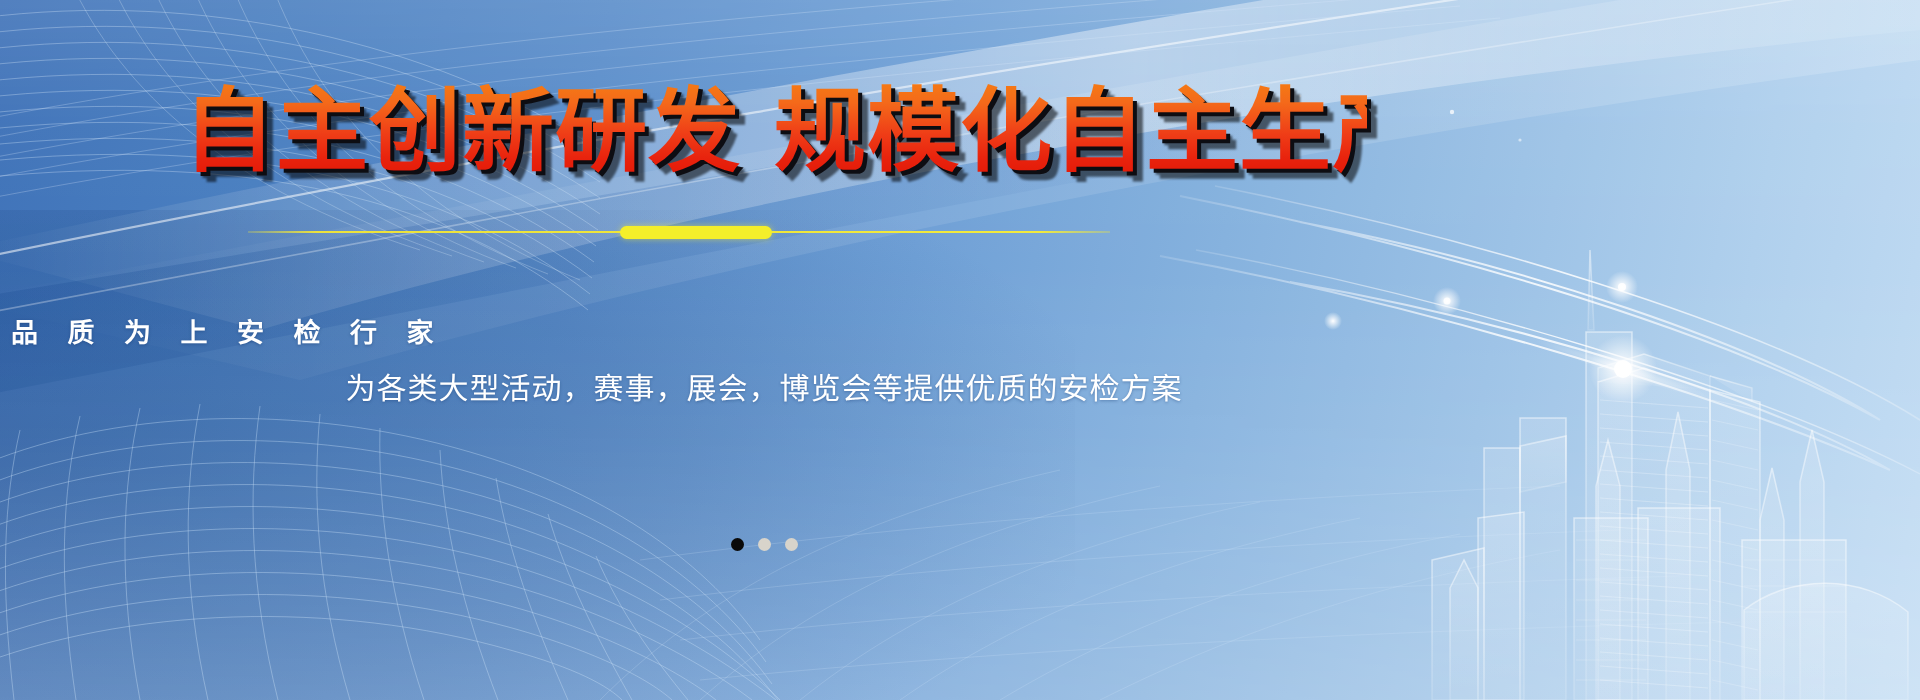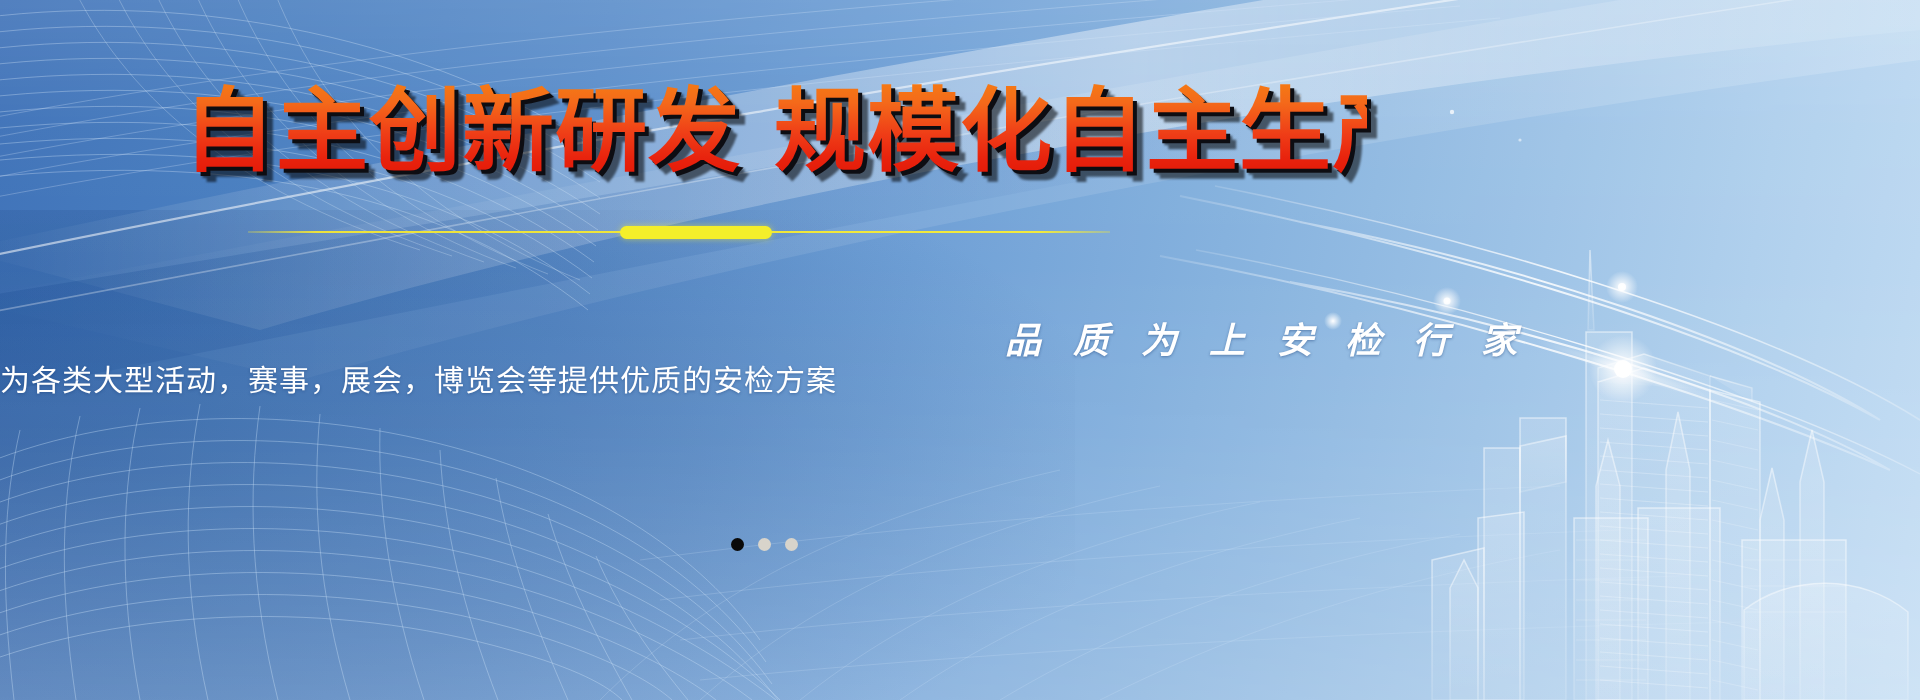--- a/index.html
+++ b/index.html
@@ -139,37 +139,36 @@
     border-radius: 7px;
     box-shadow: 0 0 6px rgba(244,239,42,0.55);
   }
 
   
   .sub-one {
     position: absolute;
     left: 0;
     top: 311px;
     width: 1528px;
-    text-align: right;
+    text-align: left;
     color: #ffffff;
-    font-size: 36px;
+    font-size: 27px;
     font-weight: 700;
     letter-spacing: 11px;
     text-indent: 11px;
     text-shadow: 0 1px 3px rgba(20,55,110,0.45);
     white-space: nowrap;
-    font-style: italic;
   }
 
   .sub-two {
     position: absolute;
     left: 0;
-    top: 356px;
+    top: 364px;
     width: 1528px;
-    text-align: left;
+    text-align: center;
     color: #ffffff;
     font-size: 30px;
     font-weight: 400;
     letter-spacing: 1px;
     text-shadow: 0 1px 3px rgba(20,55,110,0.40);
     white-space: nowrap;
   }
 
   
   .dots {

